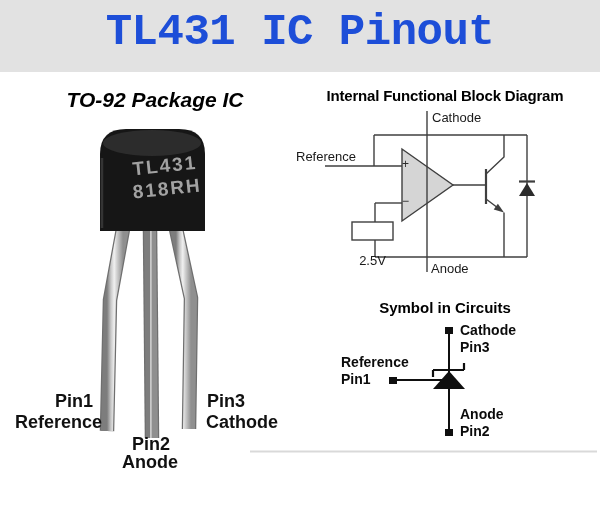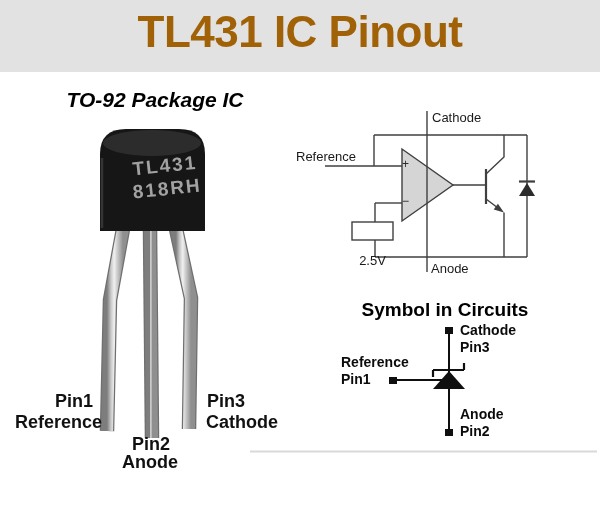--- a/index.html
+++ b/index.html
@@ -11,28 +11,29 @@
     overflow:hidden;
     -webkit-font-smoothing:antialiased;
   }
   .header{
     position:absolute;left:0;top:0;width:600px;height:72px;
     background:#e2e2e2;
   }
   .page-title{
     position:absolute;left:0;top:7px;width:600px;
     text-align:center;
-    font-size:44px;font-weight:700;color:#a16207;
+    font-size:44px;font-weight:700;color:#1d4ed8;
     letter-spacing:-0.5px;
+    font-family:Liberation Mono, monospace;
   }
   .abs{position:absolute;white-space:nowrap;}
   .sec-heading{font-weight:700;color:#000;}
   .to92-heading{left:25px;top:88px;width:260px;text-align:center;font-size:21px;font-style:italic;}
   .ifbd-heading{left:300px;top:87px;width:290px;text-align:center;font-size:15px;letter-spacing:-0.2px;}
-  .sym-heading{left:330px;top:299px;width:230px;text-align:center;font-size:19px;}
+  .sym-heading{left:330px;top:299px;width:230px;text-align:center;font-size:15px;}
 
   .chip-marking{
     position:absolute;left:122px;top:154px;width:88px;
     transform:rotate(-6deg);
     text-align:center;
     color:#a2a2a2;font-weight:700;font-size:19px;line-height:23px;
     letter-spacing:2px;
   }
   .pin-label{font-size:18px;font-weight:700;color:#111;}
   .bd-label{font-size:13px;color:#1a1a1a;}
@@ -44,20 +45,21 @@
 </style>
 </head>
 <body>
 
 <div class="page">
 
   <div class="header"></div>
   <div class="page-title abs">TL431 IC Pinout</div>
 
   <div class="abs sec-heading to92-heading">TO-92 Package IC</div>
+  <div class="abs sec-heading ifbd-heading">Internal Functional Block Diagram</div>
   <div class="abs sec-heading sym-heading">Symbol in Circuits</div>
 
   <svg class="art" width="600" height="510" viewBox="0 0 600 510">
     <defs>
       <linearGradient id="legGrad" x1="0" y1="0" x2="1" y2="0">
         <stop offset="0" stop-color="#7d7d7d"></stop>
         <stop offset="0.25" stop-color="#c9c9c9"></stop>
         <stop offset="0.45" stop-color="#f0f0f0"></stop>
         <stop offset="0.62" stop-color="#d0d0d0"></stop>
         <stop offset="1" stop-color="#8f8f8f"></stop>

